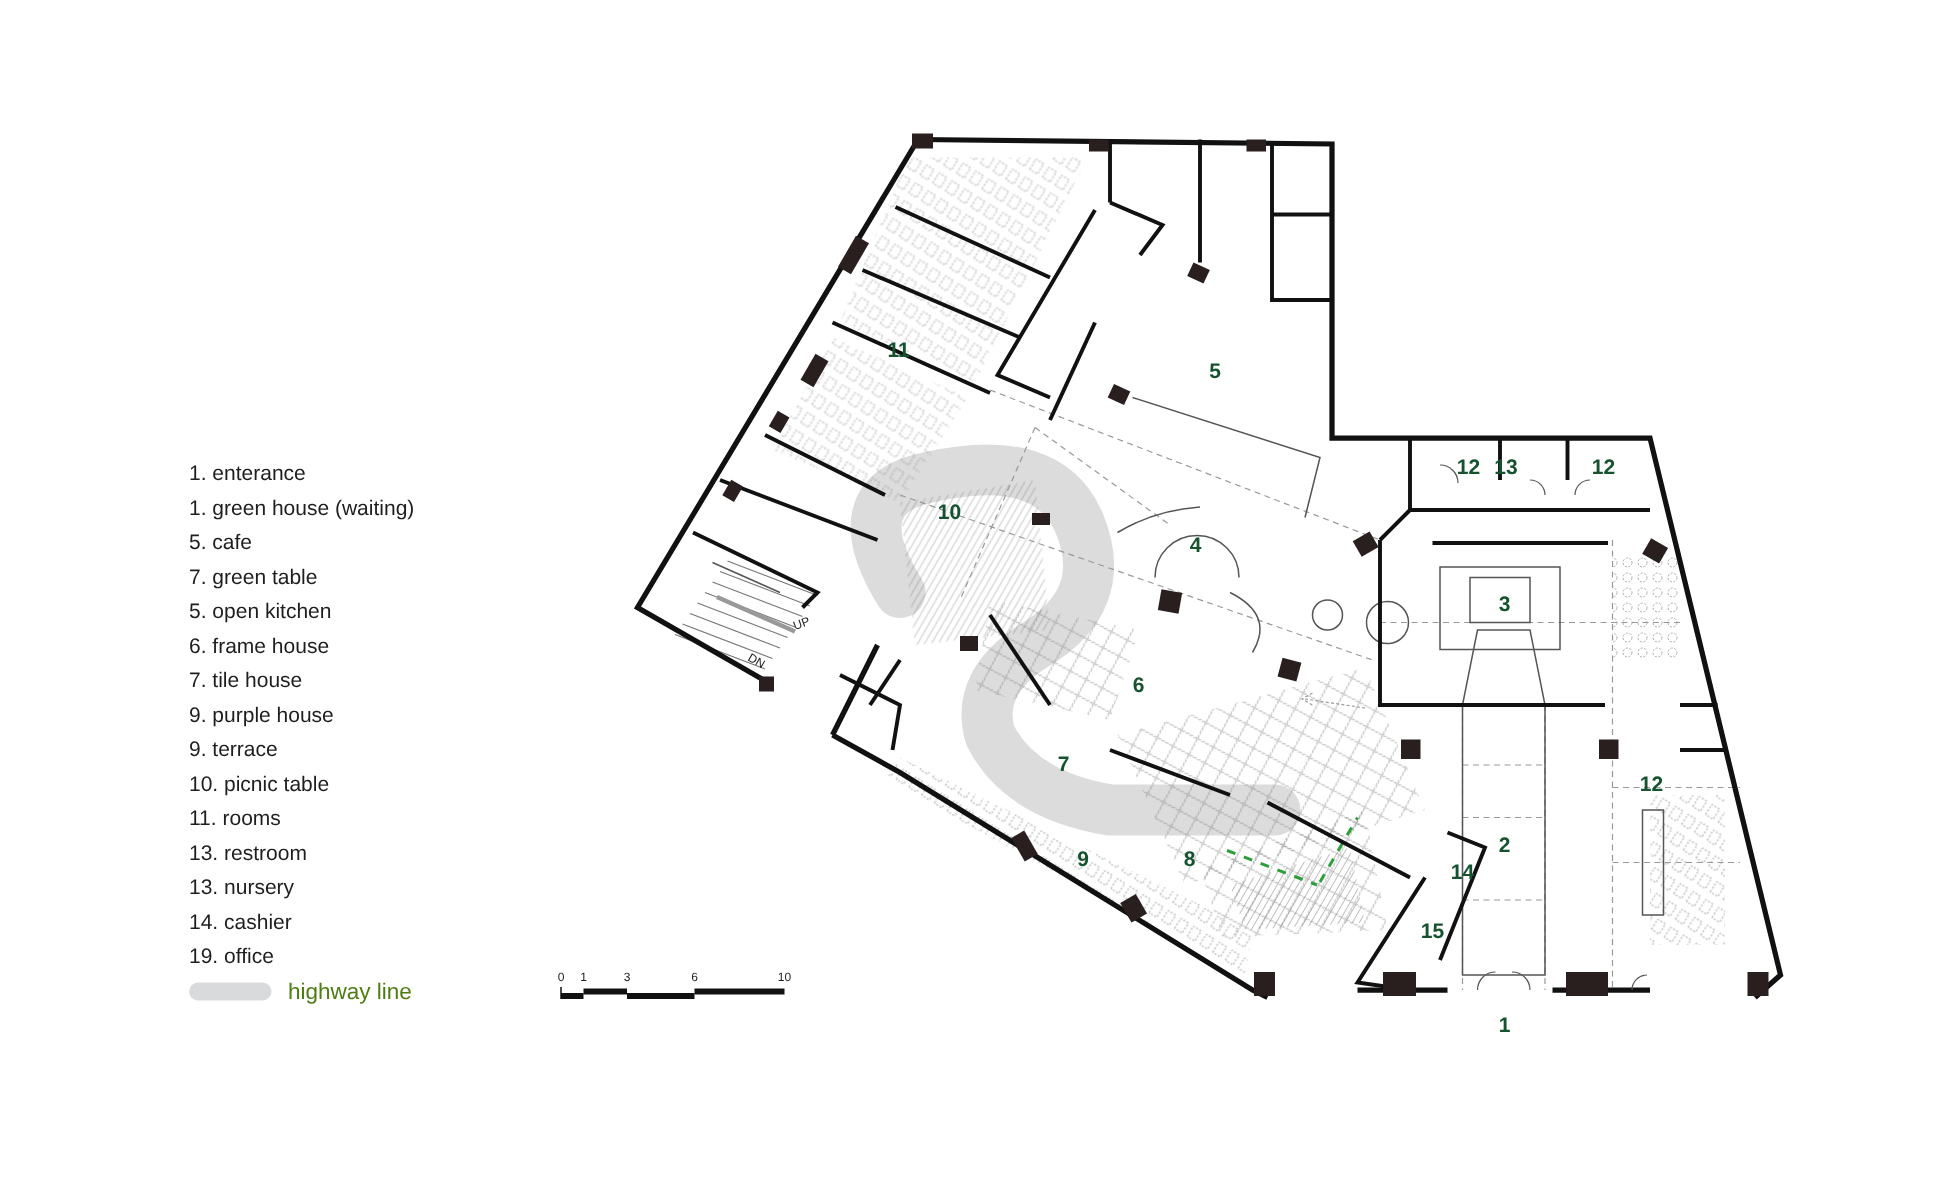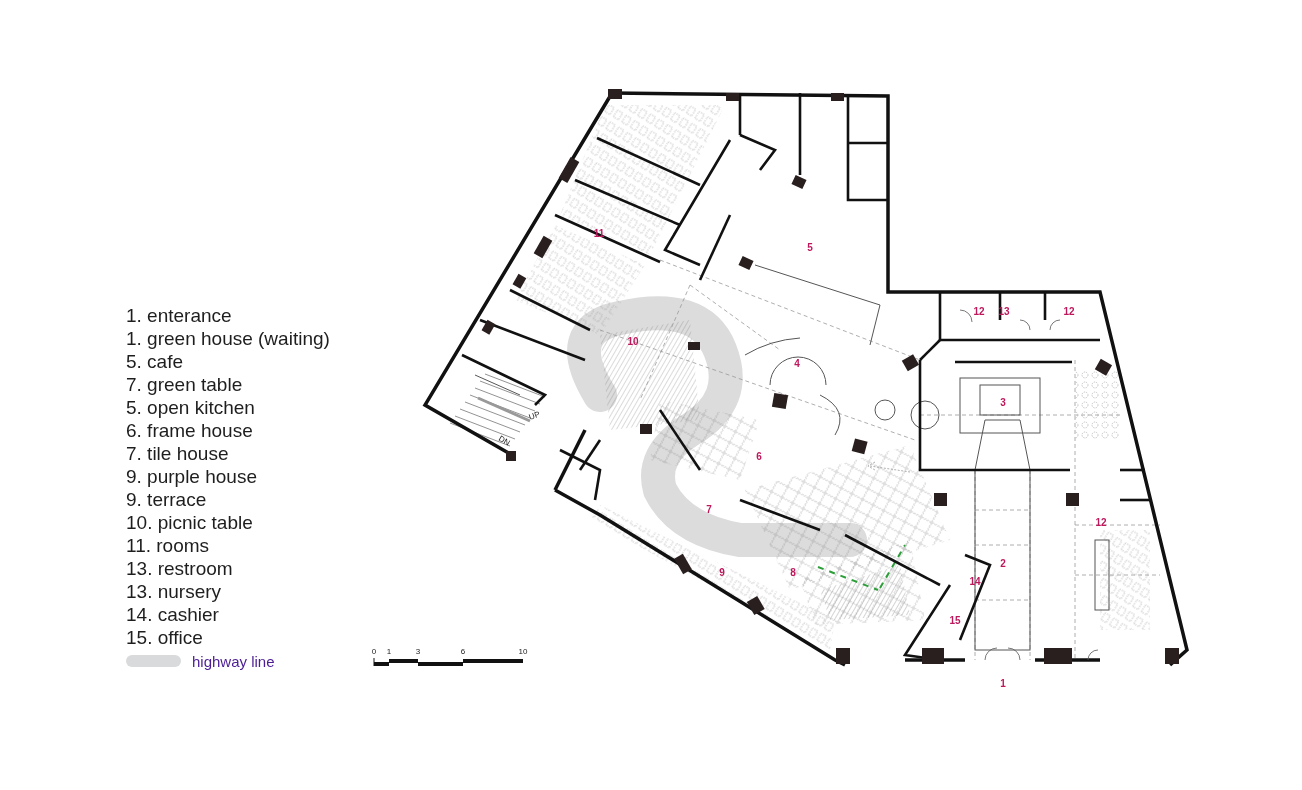--- a/index.html
+++ b/index.html
@@ -1,26 +1,26 @@
 <!DOCTYPE html>
 <html><head>
 <meta charset="utf-8">
 <style>
   html, body { margin: 0; padding: 0; background: #ffffff; }
   body { width: 1302px; height: 790px; position: relative; overflow: hidden;
          font-family: "Liberation Sans", "DejaVu Sans", sans-serif; color: #222; }
   .legend { position: absolute; left: 126px; top: 304px; }
-  .legend-item { font-size: 19px; line-height: 23px; height: 23px; white-space: nowrap; color: #1e1e1e; }
+  .legend-item { font-size: 14px; line-height: 23px; height: 23px; white-space: nowrap; color: #1e1e1e; }
   .legend-hw { display: flex; align-items: center; height: 24px; }
   .hw-swatch { width: 55px; height: 12px; border-radius: 6px; background: #d9dadb; margin-right: 11px; }
-  .hw-label { font-size: 15px; color: #4c1d95; }
+  .hw-label { font-size: 15px; color: #4d7c0f; }
   .scale { position: absolute; left: 370px; top: 647px; width: 160px; height: 24px; }
   .scale-tick { position: absolute; top: 0; font-size: 8px; color: #222; transform: translateX(-50%); }
   .plan { position: absolute; left: 0; top: 0; }
-  .room-label { position: absolute; font-size: 10px; font-weight: bold; color: #be185d;
+  .room-label { position: absolute; font-size: 14px; font-weight: bold; color: #14532d;
                 transform: translate(-50%, -50%); white-space: nowrap; }
 </style>
 </head>
 <body>
 
 <svg class="plan" width="1302" height="790" viewBox="0 0 1302 790" xmlns="http://www.w3.org/2000/svg">
   <defs>
     <pattern id="hatch" width="4" height="4" patternUnits="userSpaceOnUse" patternTransform="rotate(30)">
       <line x1="0" y1="0" x2="0" y2="4" stroke="#777" stroke-width="1"></line>
     </pattern>
@@ -227,21 +227,21 @@
   <div class="legend-item">5. open kitchen</div>
   <div class="legend-item">6. frame house</div>
   <div class="legend-item">7. tile house</div>
   <div class="legend-item">9. purple house</div>
   <div class="legend-item">9. terrace</div>
   <div class="legend-item">10. picnic table</div>
   <div class="legend-item">11. rooms</div>
   <div class="legend-item">13. restroom</div>
   <div class="legend-item">13. nursery</div>
   <div class="legend-item">14. cashier</div>
-  <div class="legend-item">15. office</div>
+  <div class="legend-item">19. office</div>
   <div class="legend-hw">
     <span class="hw-swatch"></span>
     <span class="hw-label">highway line</span>
   </div>
 </div>
 
 <div class="scale">
   <span class="scale-tick" style="left:4px">0</span>
   <span class="scale-tick" style="left:19px">1</span>
   <span class="scale-tick" style="left:48px">3</span>

